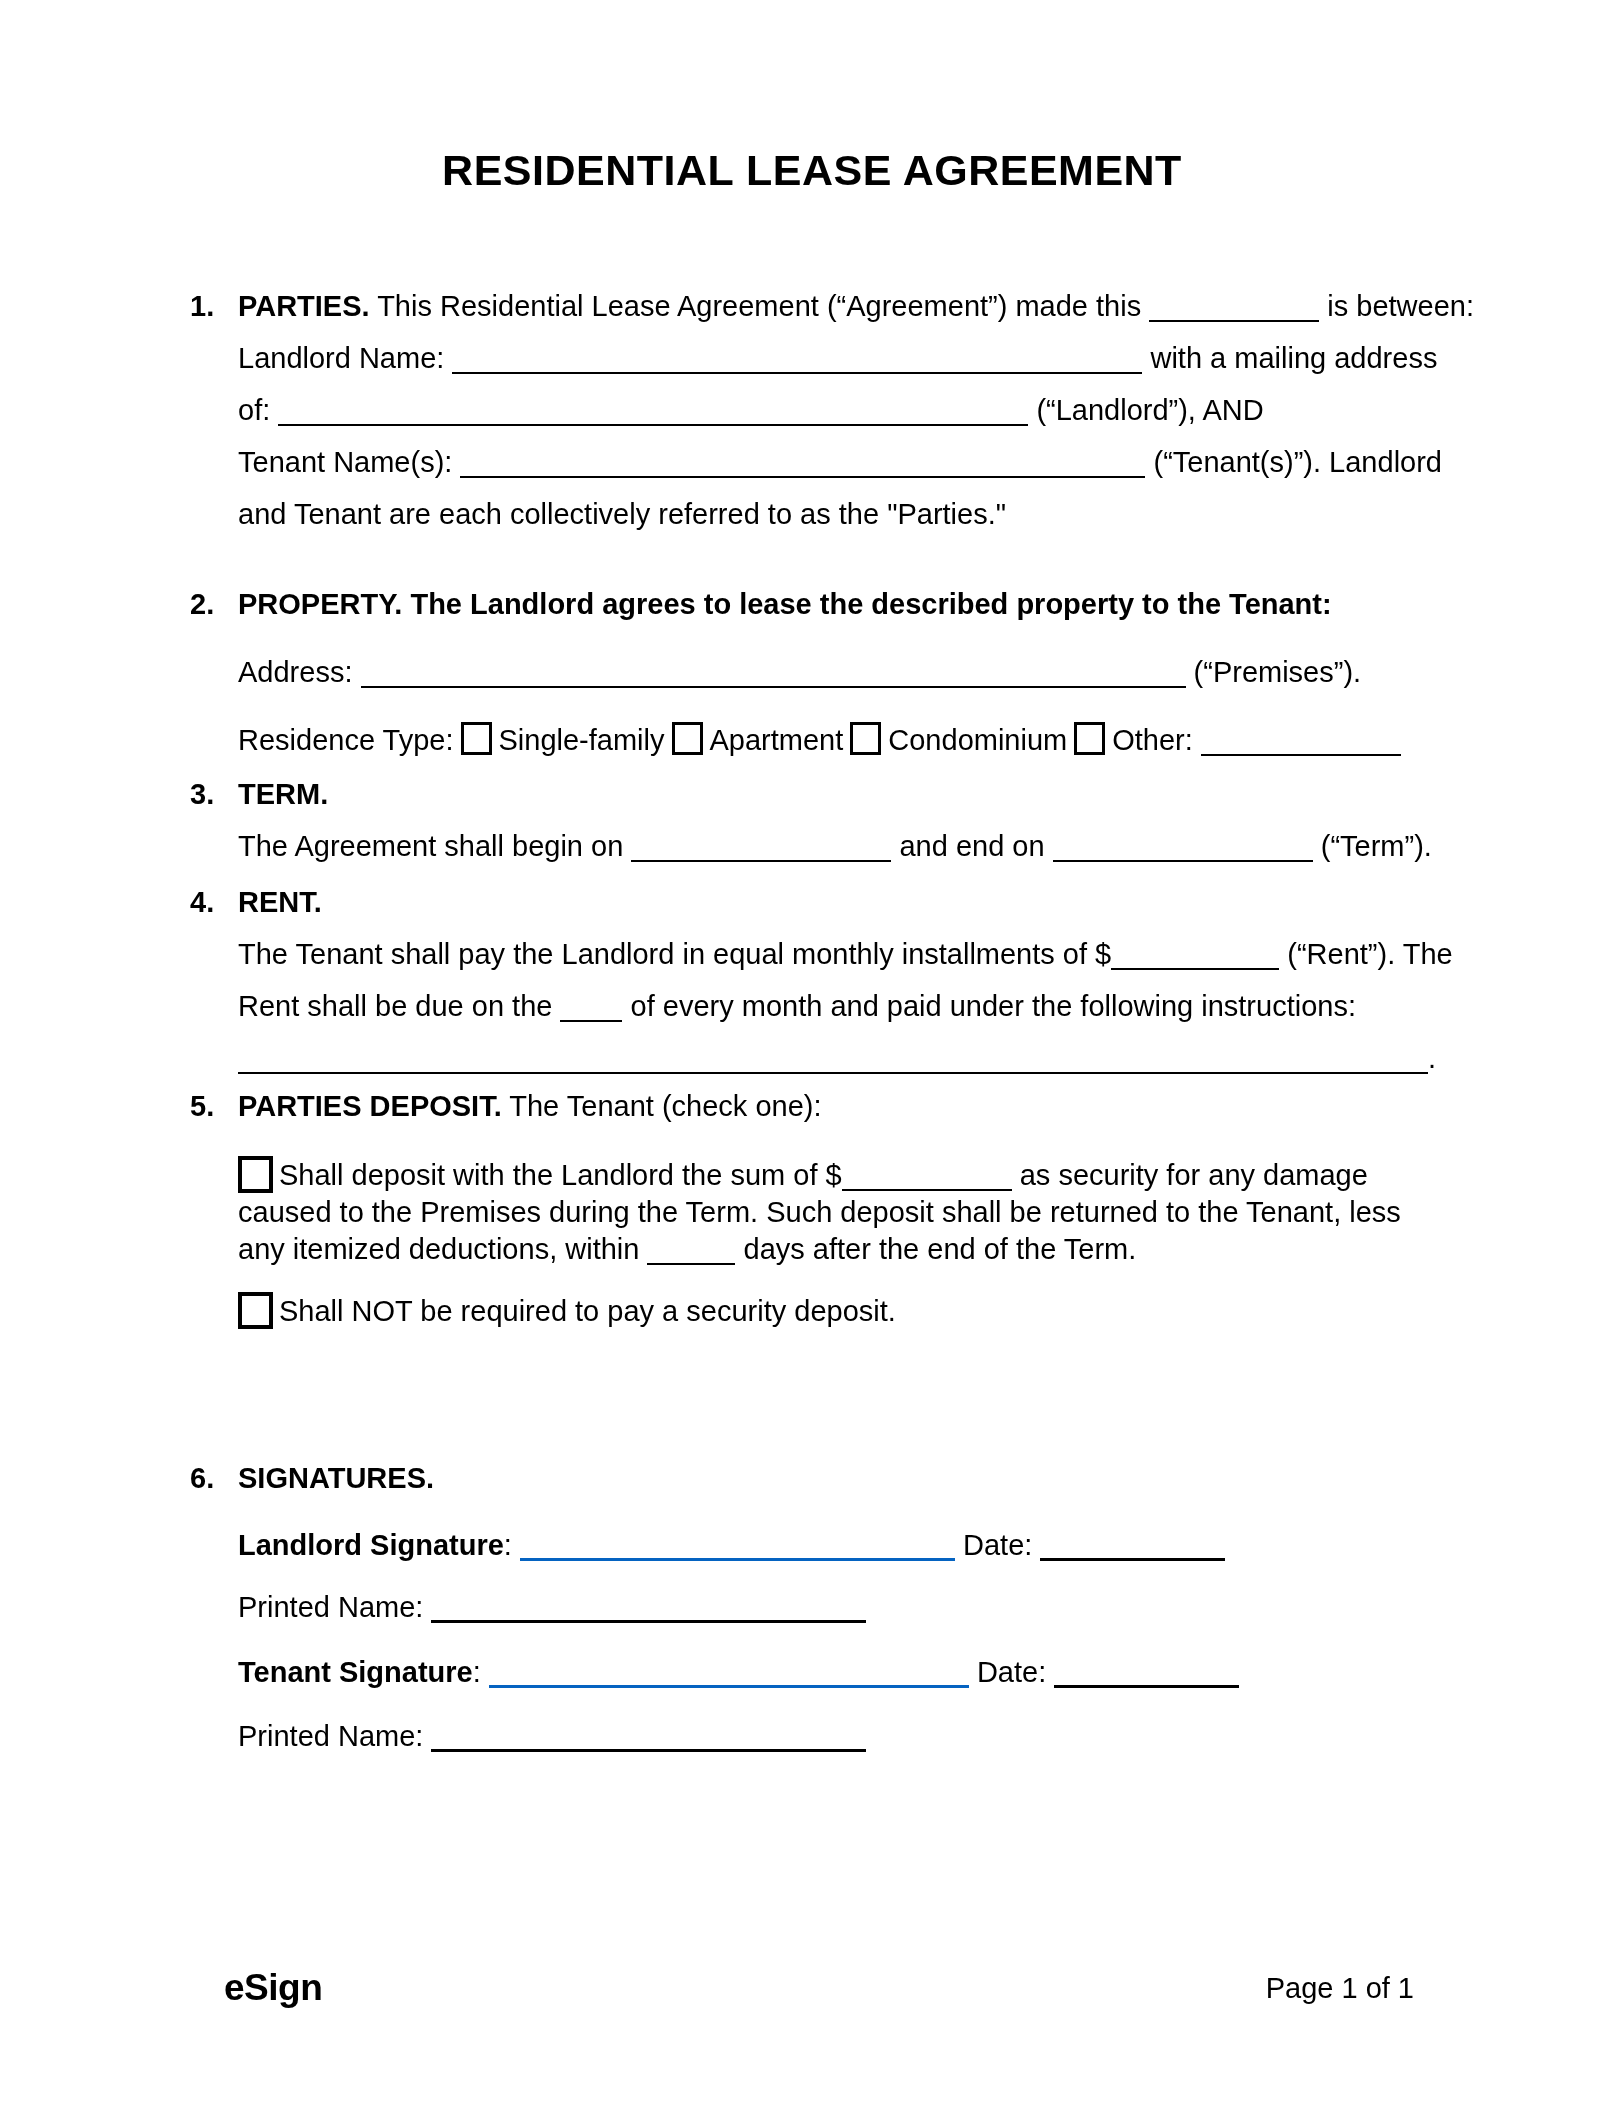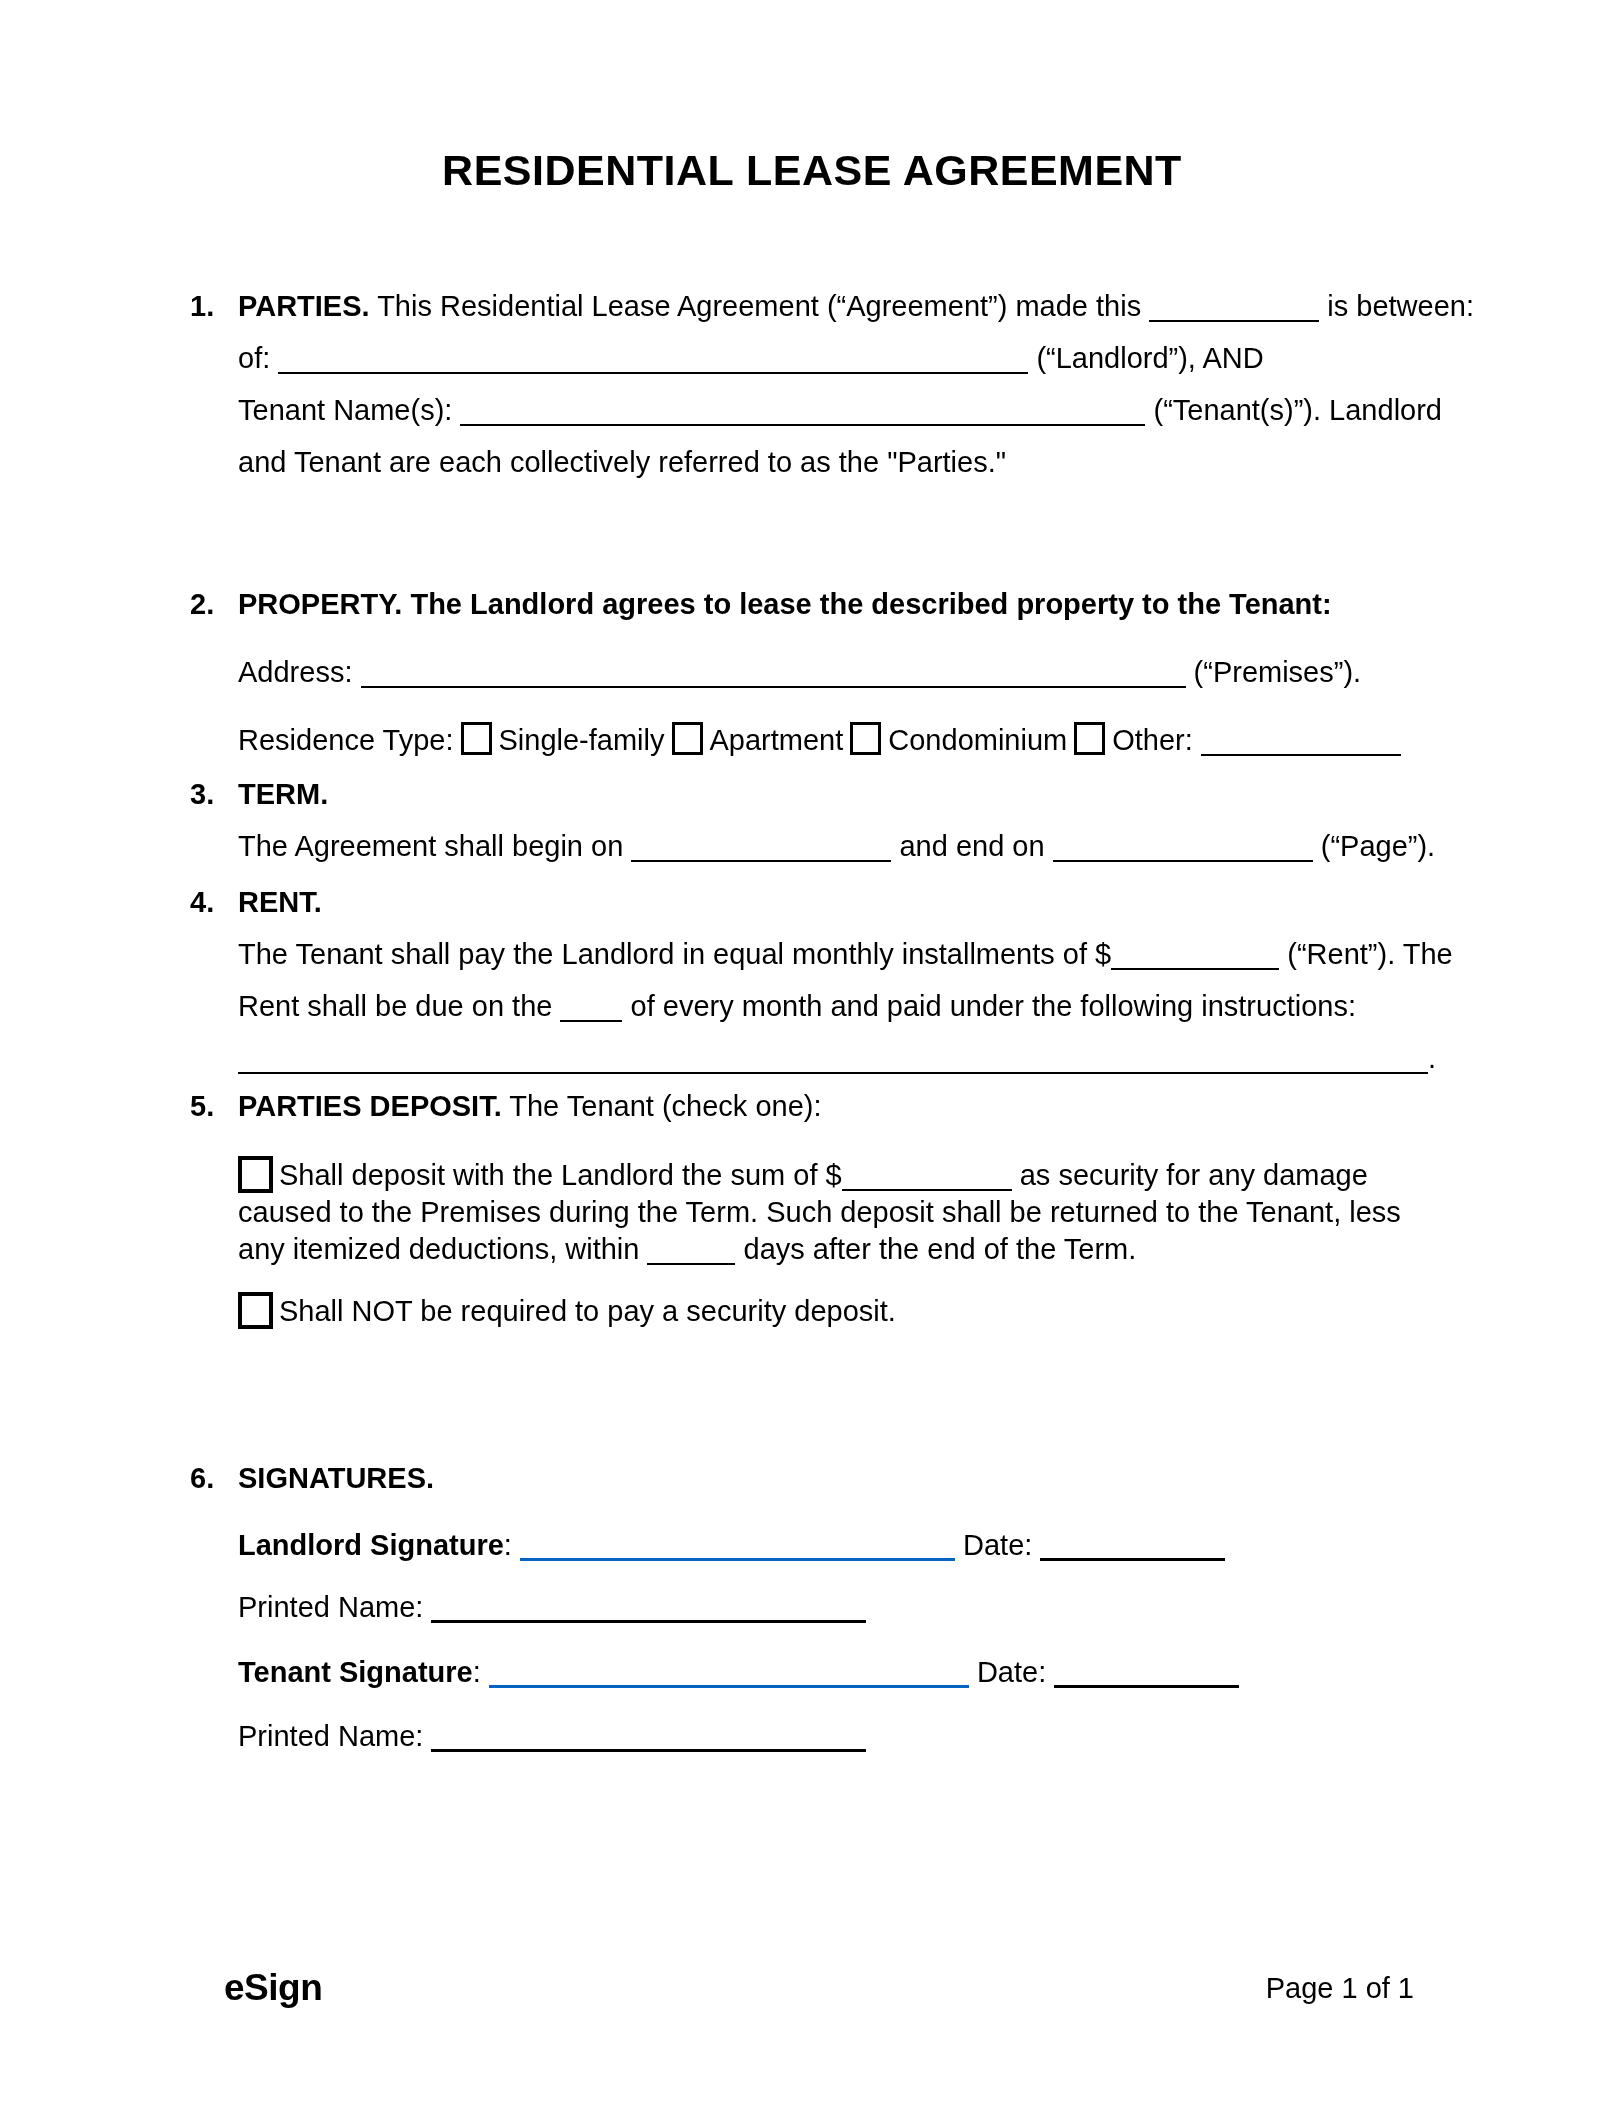--- a/index.html
+++ b/index.html
@@ -104,20 +104,23 @@
 
   <div class="title">RESIDENTIAL LEASE AGREEMENT</div>
 
   <div class="sec s1">
     <div class="num">1.</div>
     <div class="bodycol">
       <div class="line"><span class="b">PARTIES.</span>
         <span>This Residential Lease Agreement (“Agreement”) made this</span>
         <span class="bl w170"></span>
         <span>is between:</span></div>
+      <div class="line"><span>Landlord Name:</span>
+        <span class="bl w690"></span>
+        <span>with a mailing address</span></div>
       <div class="line"><span>of:</span>
         <span class="bl w750"></span>
         <span>(“Landlord”), AND</span></div>
       <div class="line"><span>Tenant Name(s):</span>
         <span class="bl w685"></span>
         <span>(“Tenant(s)”). Landlord</span></div>
       <div class="line"><span>and Tenant are each collectively referred to as the "Parties."</span></div>
     </div>
   </div>
 
@@ -135,21 +138,21 @@
   </div>
 
   <div class="sec s3">
     <div class="num">3.</div>
     <div class="bodycol">
       <div class="line"><span class="b">TERM.</span></div>
       <div class="line"><span>The Agreement shall begin on</span>
         <span class="bl w260"></span>
         <span>and end on</span>
         <span class="bl w260"></span>
-        <span>(“Page”).</span></div>
+        <span>(“Term”).</span></div>
     </div>
   </div>
 
   <div class="sec s4">
     <div class="num">4.</div>
     <div class="bodycol">
       <div class="line"><span class="b">RENT.</span></div>
       <div class="line"><span>The Tenant shall pay the Landlord in equal monthly installments of $</span><span class="bl w168"></span>
         <span>(“Rent”). The</span></div>
       <div class="line"><span>Rent shall be due on the</span>

